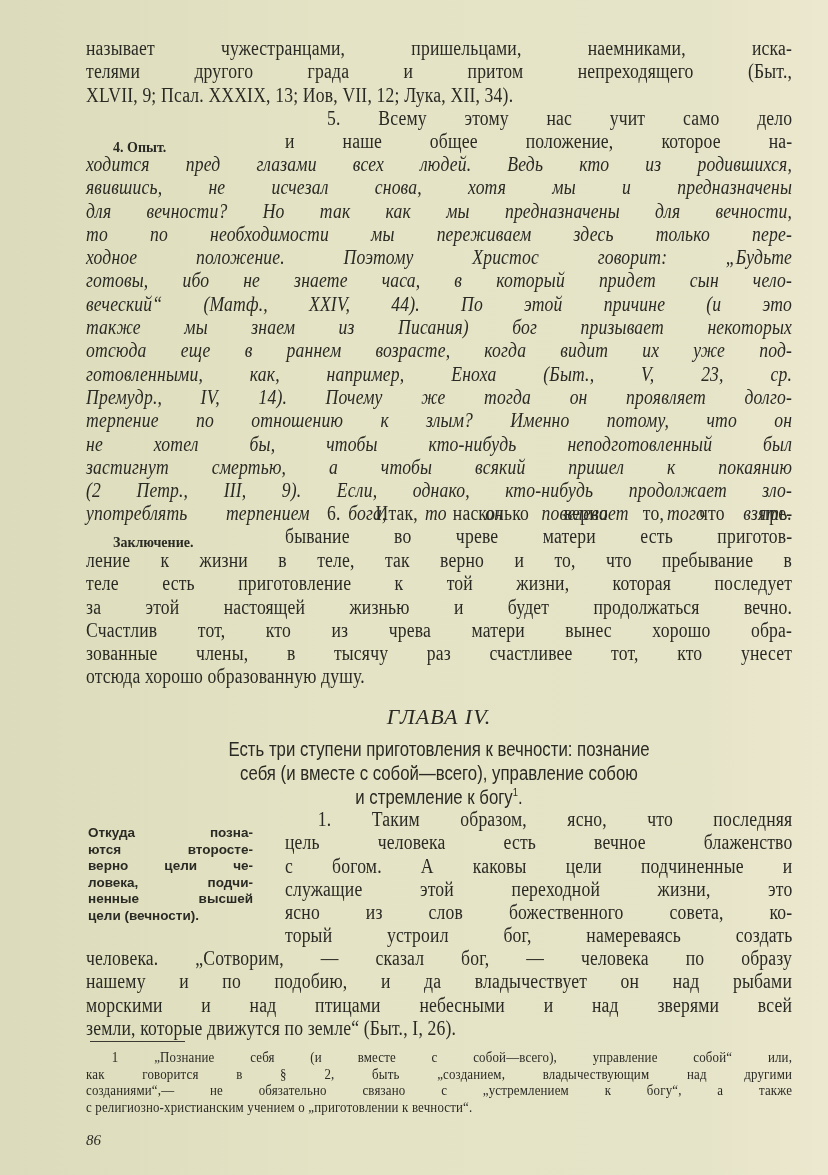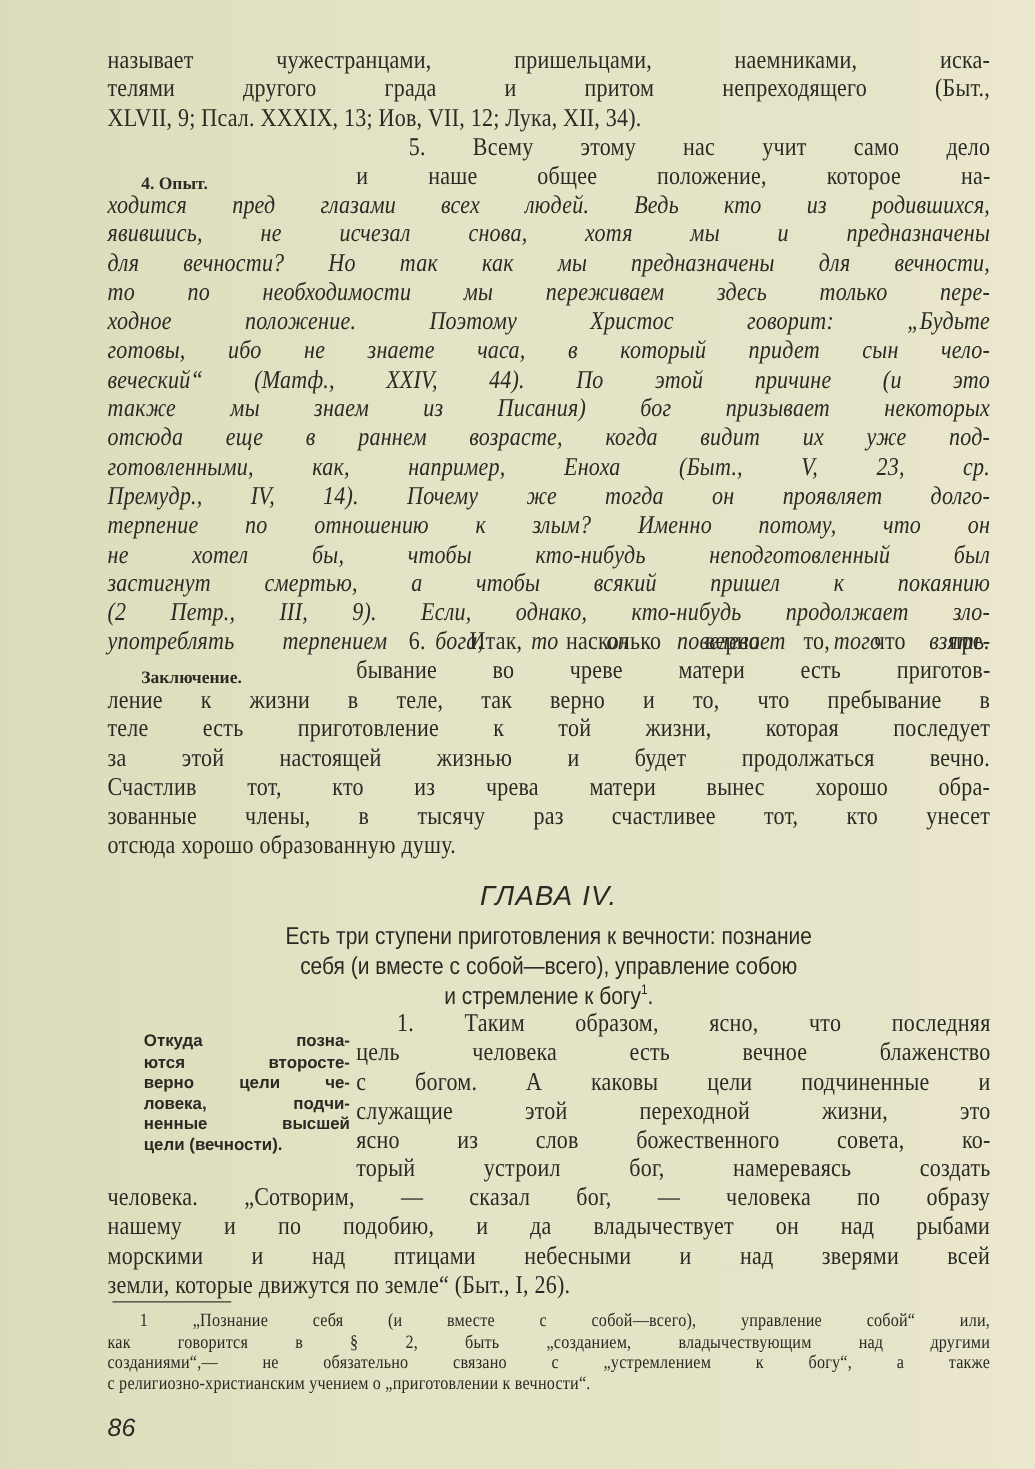--- a/index.html
+++ b/index.html
@@ -39,36 +39,36 @@
   }
   .subtitle {
     position: absolute; left: 86px; width: 706px; text-align: center;
     font-family: "Liberation Sans", "DejaVu Sans", sans-serif;
     font-weight: normal; font-size: 19.5px; line-height: 24px;
   }
   .subtitle span { display: block; transform: scaleX(0.86); }
   .side-note {
     position: absolute; left: 88px; width: 165px;
     font-family: "Liberation Sans", "DejaVu Sans", sans-serif;
-    font-weight: bold; font-size: 13.5px; line-height: 16.5px; margin-left: 27px;
+    font-weight: bold; font-size: 13.5px; line-height: 16.5px;
   }
   .side-note .sl { display: block; text-align: justify; text-align-last: justify; white-space: nowrap; }
   .side-note .sl.last { text-align-last: left; }
   .footnote-rule {
     position: absolute; left: 90px; top: 1041px; width: 95px; height: 1px; background: #3a3a32;
   }
   .fn { position: absolute; left: 86px; width: 706px; font-family: Liberation Serif, serif; }
   .fn .line {
     font-size: 15px; height: 16.6px; line-height: 16.6px;
     transform: scaleX(0.86); width: 821px;
   }
   .pagenum {
     position: absolute; left: 86px; top: 1132px;
-    font-family: Liberation Sans, sans-serif;
-    font-style: italic; font-size: 20px;
+    font-family: Liberation Serif, serif;
+    font-style: italic; font-size: 15px;
   }
   sup { font-size: 11px; vertical-align: 8px; line-height: 0; }
 </style>
 </head>
 <body>
 
 <div class="page">
 
   <div class="col" style="top:37px;">
     <div class="line">называет чужестранцами, пришельцами, наемниками, иска-</div>
@@ -115,21 +115,21 @@
 
   <div class="col" style="top:549px;">
     <div class="line">ление к жизни в теле, так верно и то, что пребывание в</div>
     <div class="line">теле есть приготовление к той жизни, которая последует</div>
     <div class="line">за этой настоящей жизнью и будет продолжаться вечно.</div>
     <div class="line">Счастлив тот, кто из чрева матери вынес хорошо обра-</div>
     <div class="line">зованные члены, в тысячу раз счастливее тот, кто унесет</div>
     <div class="line last">отсюда хорошо образованную душу.</div>
   </div>
 
-  <div class="chapter" style="top:704px;">ГЛАВА IV.</div>
+  <div class="chapter" style="top:704px;font-family:Liberation Serif, serif;">ГЛАВА IV.</div>
 
   <div class="subtitle" style="top:737px;">
     <span>Есть три ступени приготовления к вечности: познание</span>
     <span>себя (и вместе с собой—всего), управление собою</span>
     <span><span style="display:inline;transform:none;">и стремление к богу</span><sup>1</sup><span style="display:inline;transform:none;">.</span></span>
   </div>
 
   <div class="side-note" style="top:825px;">
     <span class="sl">Откуда позна-</span>
     <span class="sl">ются второсте-</span>

